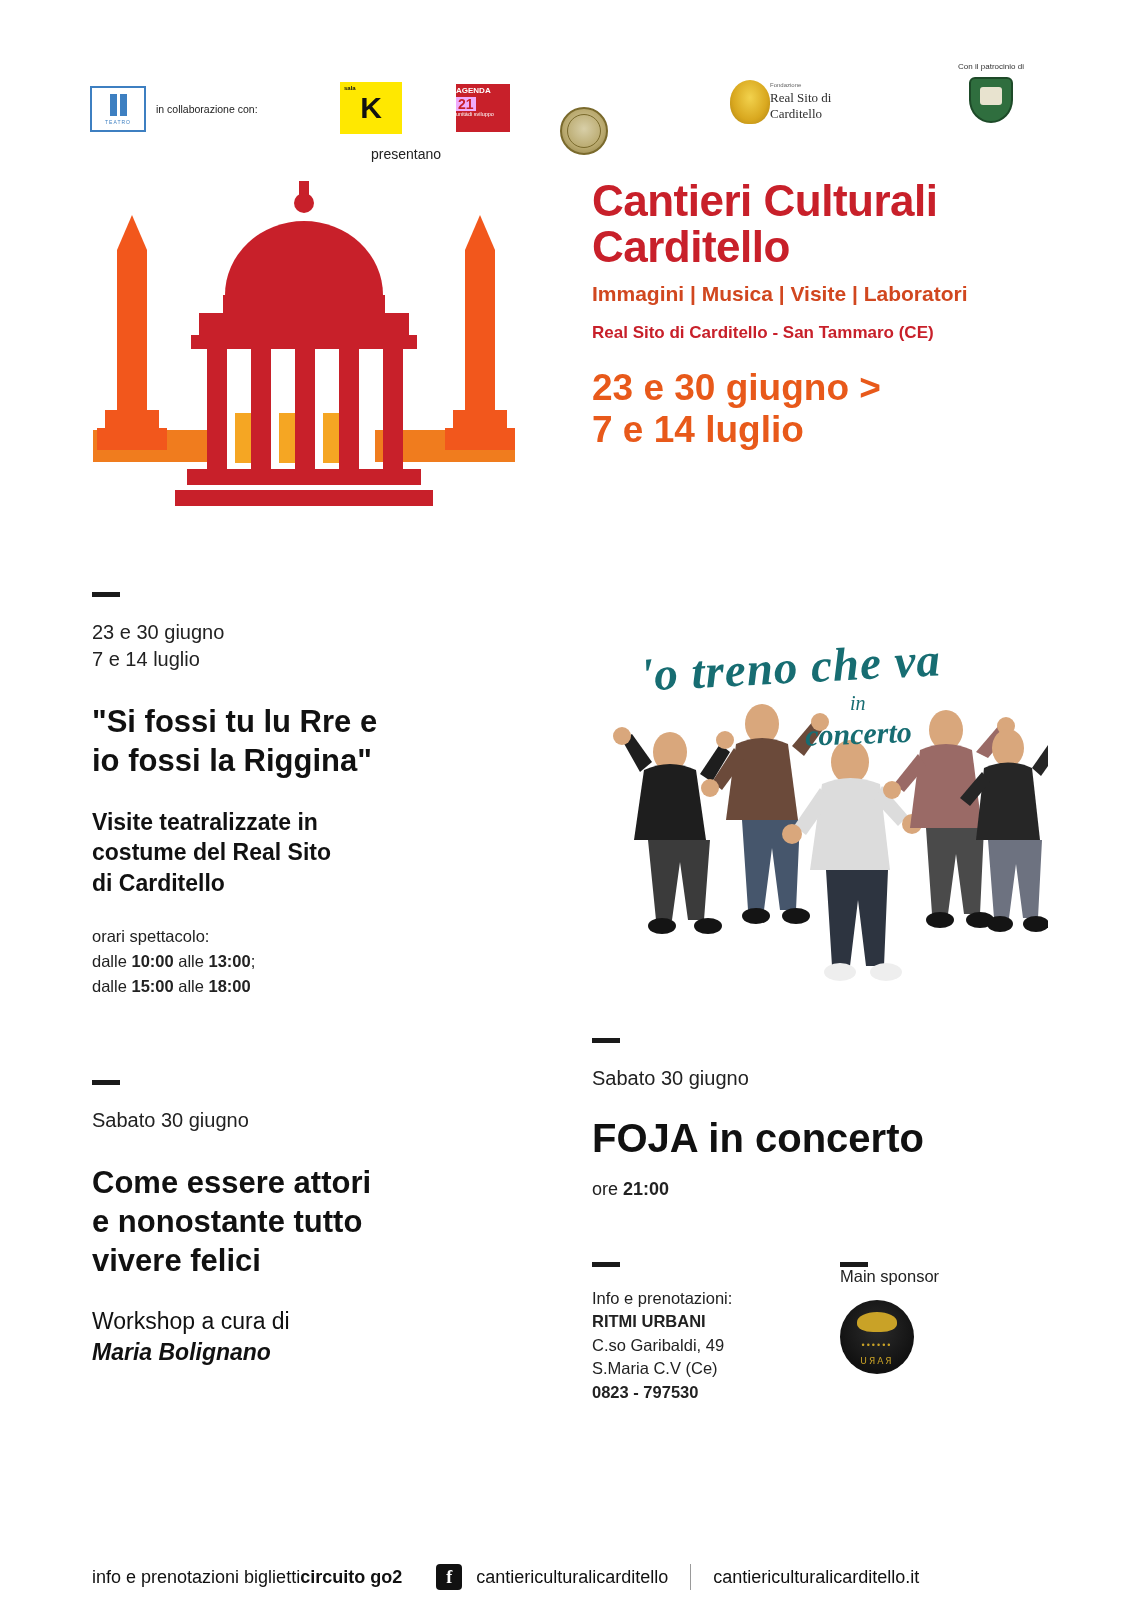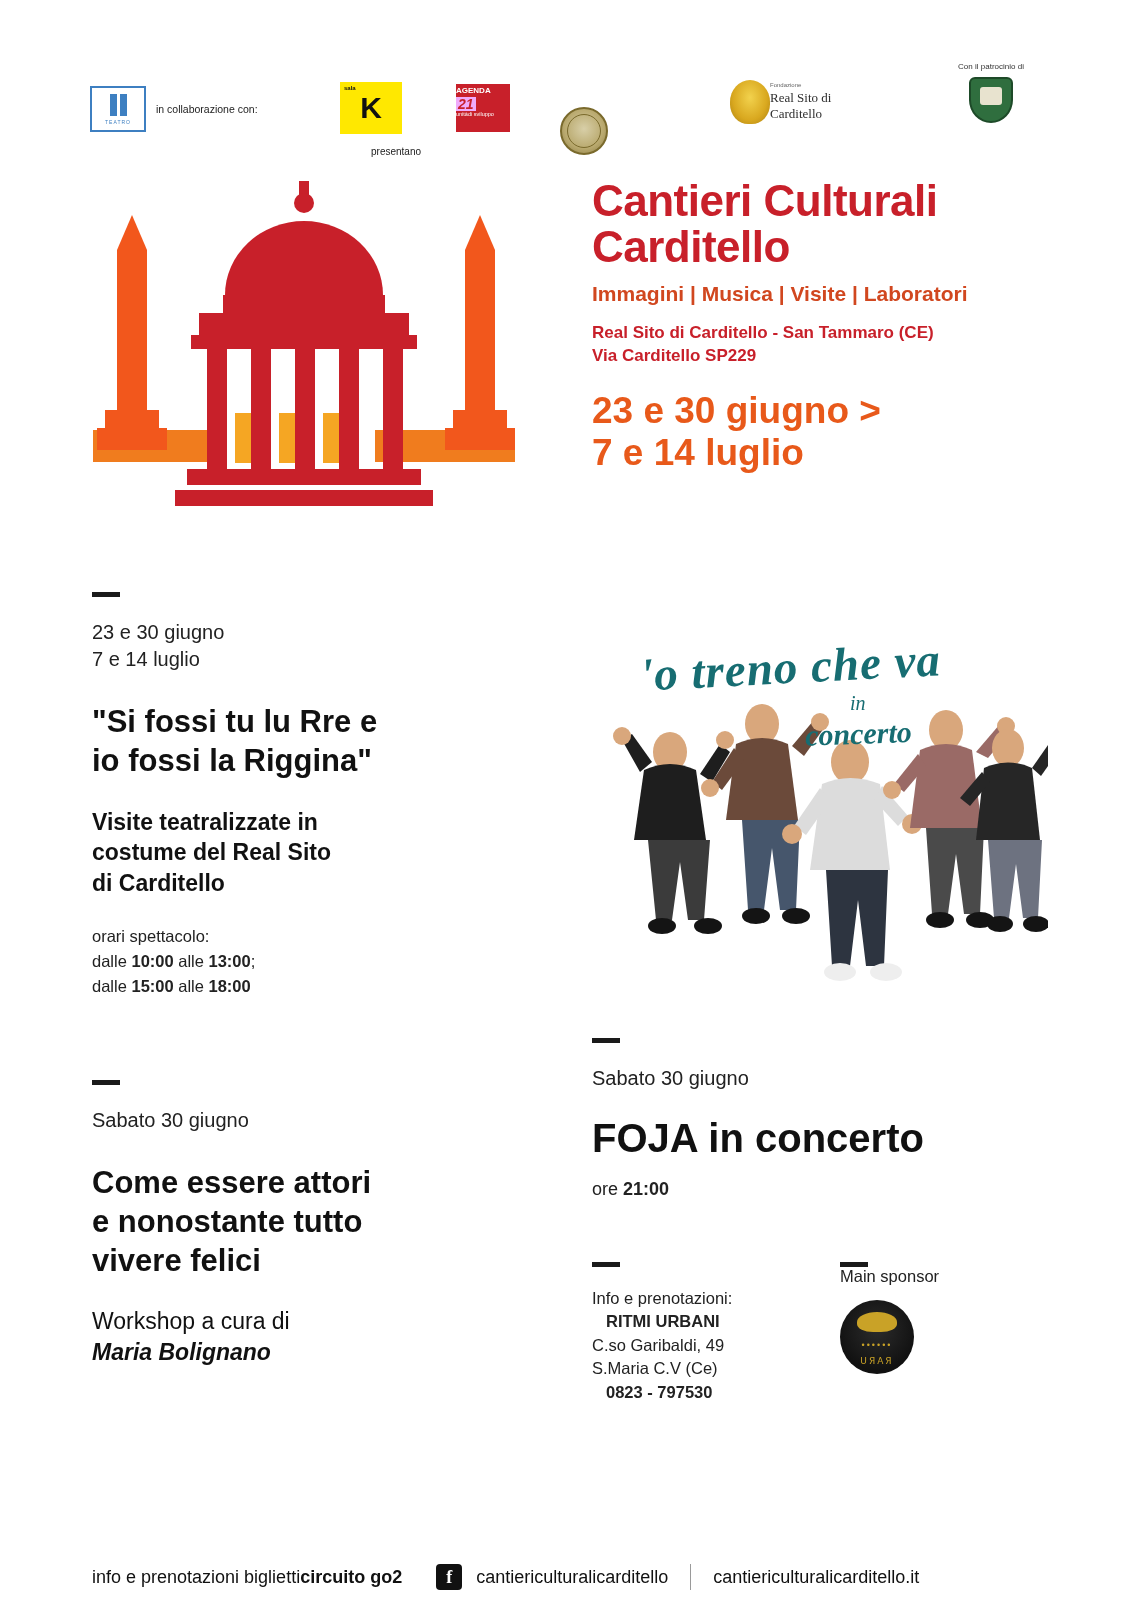--- a/index.html
+++ b/index.html
@@ -40,30 +40,30 @@
     position: absolute; left: 250px; top: 20px;
     width: 62px; height: 52px; background: #ffe800;
     display: flex; align-items: center; justify-content: center;
     font-weight: bold; font-size: 30px; color: #111;
   }
   .logo-k .tiny {
     position: absolute; top: 3px; left: 4px; font-size: 6px; color: #111; font-weight: bold;
   }
   .presentano {
     position: absolute; left: 281px; top: 84px;
-    font-size: 10px; color: #222;
+    font-size: 14px; color: #222;
   }
   .logo-agenda {
     position: absolute; left: 366px; top: 22px;
     width: 54px; height: 48px; background: #c8202a; color: #fff;
     font-size: 8px; font-weight: bold; padding: 3px 0; line-height: 1.05;
   }
   .logo-agenda .num {
     display: inline-block; background: #f0abfc; color: #c8202a;
-    font-size: 14px; padding: 0 2px; line-height: 1; margin-top: 2px; font-style: italic;
+    font-size: 14px; padding: 0 2px; line-height: 1; margin-top: 2px;
   }
   .logo-agenda .sub { font-size: 5.5px; font-weight: normal; }
   .logo-crest {
     position: absolute; left: 470px; top: 90px;
     width: 48px; height: 48px;
     border: 2px solid #7a6a2c; border-radius: 50%;
     background: radial-gradient(circle at 50% 45%, #d8cfa8 0%, #b9a96e 60%, #8a7a42 100%);
     transform: translateY(-45px);
   }
   .logo-crest .inner {
@@ -153,21 +153,21 @@
   }
 
   .col-right { position: absolute; left: 592px; top: 1038px; width: 440px; }
   .col-right .dateline { font-size: 20px; }
   .foja { margin-top: 24px; font-size: 40px; font-weight: bold; color: #111; }
   .ore { margin-top: 18px; font-size: 18px; color: #222; }
   .ore b { font-weight: bold; }
 
   .info-block { position: absolute; left: 592px; top: 1262px; width: 230px; }
   .info-block .lines { margin-top: 20px; font-size: 16.5px; line-height: 1.42; color: #222; }
-  .info-block .lines .b { font-weight: bold; margin-left: 14px; }
+  .info-block .lines .b { font-weight: bold; }
 
   .sponsor-block { position: absolute; left: 840px; top: 1262px; width: 200px; }
   .sponsor-block .lbl { font-size: 16.5px; color: #222; }
   .sponsor-logo {
     margin-top: 14px; width: 74px; height: 74px; border-radius: 50%;
     background: radial-gradient(circle at 50% 40%, #2b2b2b 0%, #111 70%);
     position: relative; overflow: hidden;
   }
   .sponsor-logo .boar {
     position: absolute; left: 50%; top: 30%; transform: translate(-50%,-50%);
@@ -289,21 +289,20 @@
   </div>
 
   <div class="headline">
     <h1>
       <span>Cantieri </span><span>Culturali</span><br>
       <span>Carditello</span>
     </h1>
     <div class="subline">Immagini | Musica | Visite | Laboratori</div>
     <div class="venue">
       <div>Real Sito di Carditello - San Tammaro (CE)</div>
-      <div>Via Carditello SP229</div>
     </div>
     <div class="dates">
       <div>23 e 30 giugno &gt;</div>
       <div>7 e 14 luglio</div>
     </div>
   </div>
 
   <div class="col-left">
     <div class="rule"></div>
     <div class="dateline" style="white-space:pre-line">23 e 30 giugno

